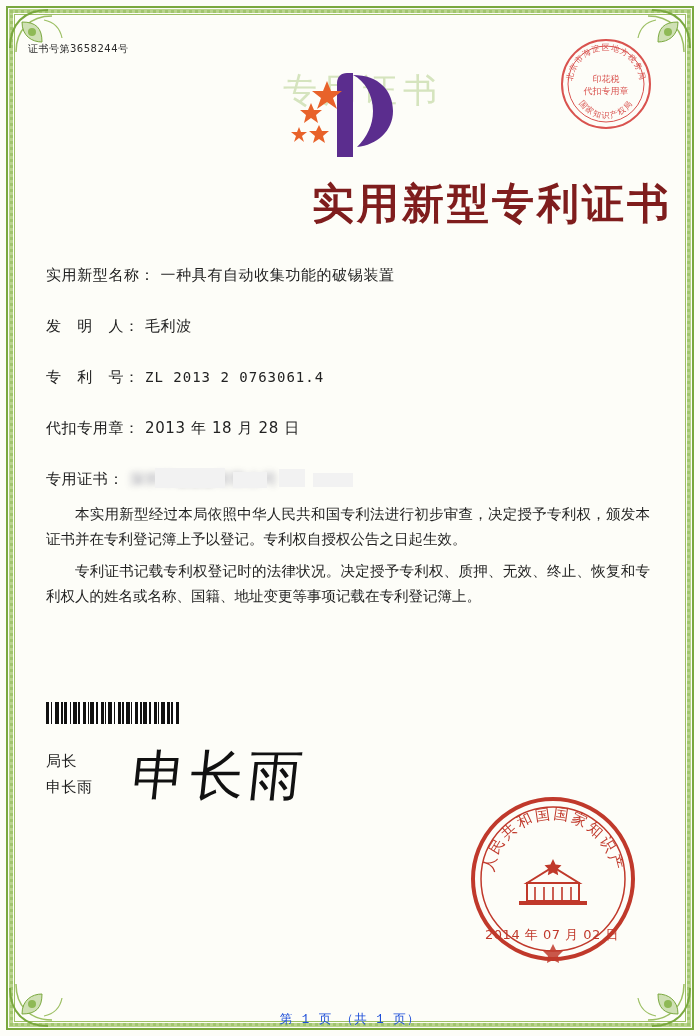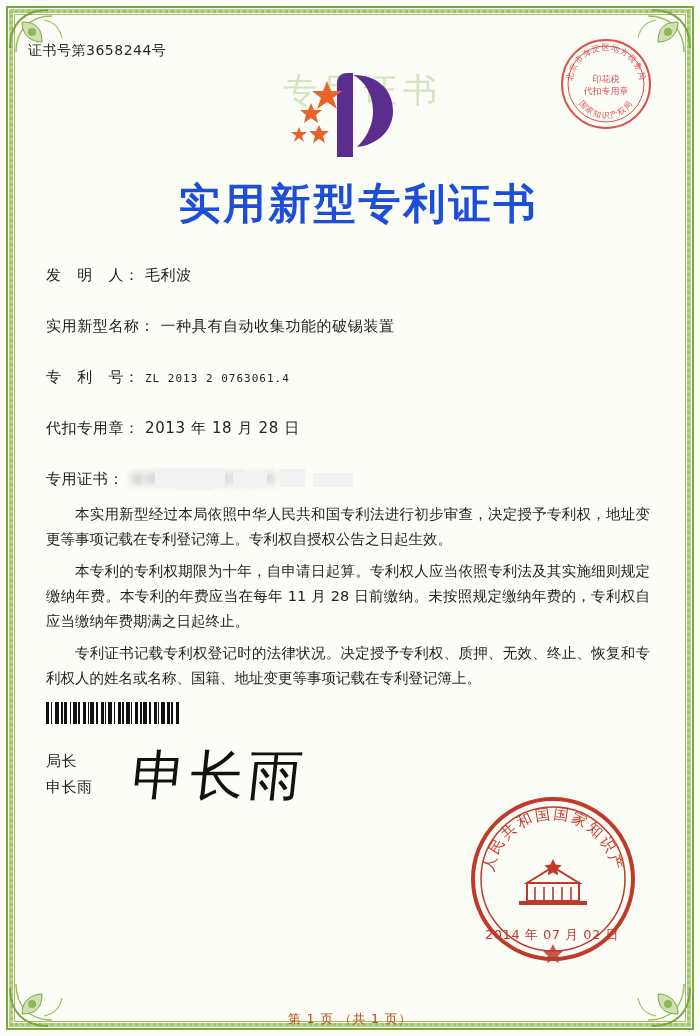--- a/index.html
+++ b/index.html
@@ -15,40 +15,40 @@
 
   .corner{position:absolute;width:74px;height:74px;}
   .corner svg{width:100%;height:100%;display:block;}
   .c-tl{top:8px;left:8px;}
   .c-tr{top:8px;right:8px;transform:scaleX(-1);}
   .c-bl{bottom:8px;left:8px;transform:scaleY(-1);}
   .c-br{bottom:8px;right:8px;transform:scale(-1,-1);}
 
   .content{position:absolute;left:28px;top:26px;width:644px;height:984px;}
 
-  .cert-no{font-size:14px;color:#2a2a2a;letter-spacing:.5px;margin-top:16px;}
+  .cert-no{font-size:10px;color:#2a2a2a;letter-spacing:.5px;margin-top:16px;}
 
   
   .watermark{position:absolute;left:170px;top:42px;width:330px;text-align:center;
     font-size:34px;color:#cfe0b4;letter-spacing:6px;font-family:"DejaVu Serif","Liberation Serif",serif;
     opacity:.85;pointer-events:none;}
 
   .logo-wrap{position:absolute;left:0;right:0;top:36px;height:106px;display:flex;align-items:center;justify-content:center;}
   .logo{position:relative;width:150px;height:96px;}
   .logo svg{width:100%;height:100%;display:block;}
 
-  .title{position:absolute;left:17px;right:0;top:150px;text-align:center;
+  .title{position:absolute;left:17px;right:0;top:150px;text-align:right;
     font-family:"DejaVu Serif","Liberation Serif",serif;font-weight:bold;
-    font-size:42px;letter-spacing:3px;color:#1d4ed8;}
+    font-size:42px;letter-spacing:3px;color:#7f1d1d;}
 
   .fields{position:absolute;left:18px;top:240px;width:600px;}
   .field{font-size:15px;color:#222;margin-bottom:32px;letter-spacing:.6px;}
   .field .lbl{display:inline-block;}
   .field .val{display:inline;}
-  .mono{font-family:"DejaVu Sans Mono","Liberation Mono",monospace;letter-spacing:1px;font-size:11px;}
+  .mono{font-family:"DejaVu Sans Mono","Liberation Mono",monospace;letter-spacing:1px;font-size:14px;}
 
   .redact{position:relative;display:inline-block;vertical-align:middle;}
   .redact .txt{filter:blur(3.2px);opacity:.55;color:#3a3a5a;}
   .redact .blk{position:absolute;background:#f2f2f2;}
 
   .paras{position:absolute;left:18px;top:476px;width:604px;font-size:14.5px;line-height:25px;color:#1f1f1f;text-align:justify;}
   .paras p{margin:0 0 7px 0;text-indent:2em;}
 
   
   .barcode{position:absolute;left:18px;top:676px;width:200px;height:22px;display:flex;align-items:stretch;}
@@ -61,21 +61,21 @@
 
   
   .seal{position:absolute;right:34px;bottom:46px;width:170px;height:170px;}
   .seal svg{width:100%;height:100%;display:block;}
   .seal-date{position:absolute;right:40px;bottom:66px;width:160px;text-align:center;font-size:13px;color:#c0392b;letter-spacing:.5px;}
 
   
   .stamp-tr{position:absolute;right:18px;top:10px;width:96px;height:96px;}
   .stamp-tr svg{width:100%;height:100%;display:block;}
 
-  .footer{position:absolute;left:0;right:0;bottom:8px;text-align:center;font-size:12.5px;color:#c2410c;letter-spacing:1px;}
+  .footer{position:absolute;left:0;right:0;bottom:8px;text-align:center;font-size:12.5px;color:#1d4ed8;letter-spacing:1px;font-family:Liberation Mono, monospace;}
 </style>
 </head>
 <body>
 
 <div class="page">
 
   <div class="border-band"></div>
   <div class="border-pattern"></div>
   <div class="border-outer"></div>
   <div class="border-inner"></div>
@@ -134,27 +134,27 @@
           <path d="M24 60 L26 65 L32 65 L27 69 L29 75 L24 71 L19 75 L21 69 L16 65 L22 65 Z" fill="#e8622a"></path>
         </svg>
       </div>
     </div>
 
     <div class="title">实用新型专利证书</div>
 
     <div class="fields">
 
       <div class="field">
+        <span class="lbl">实用新型名称：</span>
+        <span class="val">一种具有自动收集功能的破锡装置</span>
+      </div>
+
+      <div class="field">
         <span class="lbl">发　明　人：</span>
         <span class="val">毛利波</span>
-      </div>
-
-      <div class="field">
-        <span class="lbl">实用新型名称：</span>
-        <span class="val">一种具有自动收集功能的破锡装置</span>
       </div>
 
       <div class="field">
         <span class="lbl">专　利　号：</span>
         <span class="val mono">ZL 2013 2 0763061.4</span>
       </div>
 
       <div class="field">
         <span class="lbl">代扣专用章：</span>
         <span class="val">2013 年 18 月 28 日</span>
@@ -168,22 +168,21 @@
           <span class="blk" style="left:104px;top:2px;width:34px;height:16px;"></span>
           <span class="blk" style="left:150px;top:-1px;width:26px;height:18px;"></span>
           <span class="blk" style="left:184px;top:3px;width:40px;height:14px;"></span>
         </span>
       </div>
 
 
     </div>
 
     <div class="paras">
-      <p>本实用新型经过本局依照中华人民共和国专利法进行初步审查，决定授予专利权，地址变更等事项记载在专利登记簿上。专利权自授权公告之日起生效。</p>
-      <p>本专利的专利权期限为十年，自申请日起算。专利权人应当依照专利法及其实施细则规定缴纳年费。本专利的年费应当在每年 11 月 28 日前缴纳。未按照规定缴纳年费的，专利权自应当缴纳年费期满之日起终止。</p>
+      <p>本实用新型经过本局依照中华人民共和国专利法进行初步审查，决定授予专利权，颁发本证书并在专利登记簿上予以登记。专利权自授权公告之日起生效。</p>
       <p>专利证书记载专利权登记时的法律状况。决定授予专利权、质押、无效、终止、恢复和专利权人的姓名或名称、国籍、地址变更等事项记载在专利登记簿上。</p>
     </div>
 
     <div class="barcode">
       <i style="width:3px;background:#111"></i>
         <i style="width:2px;background:#fff"></i>
       <i style="width:1px;background:#111"></i>
         <i style="width:3px;background:#fff"></i>
       <i style="width:4px;background:#111"></i>
         <i style="width:2px;background:#fff"></i>

